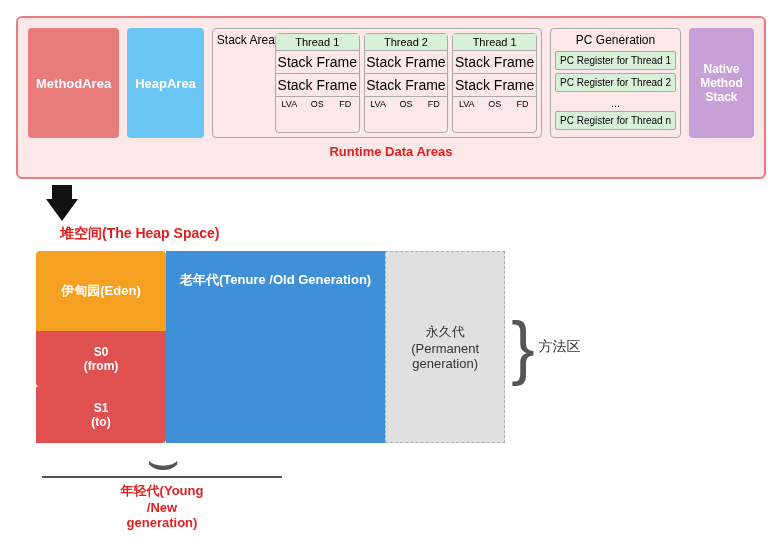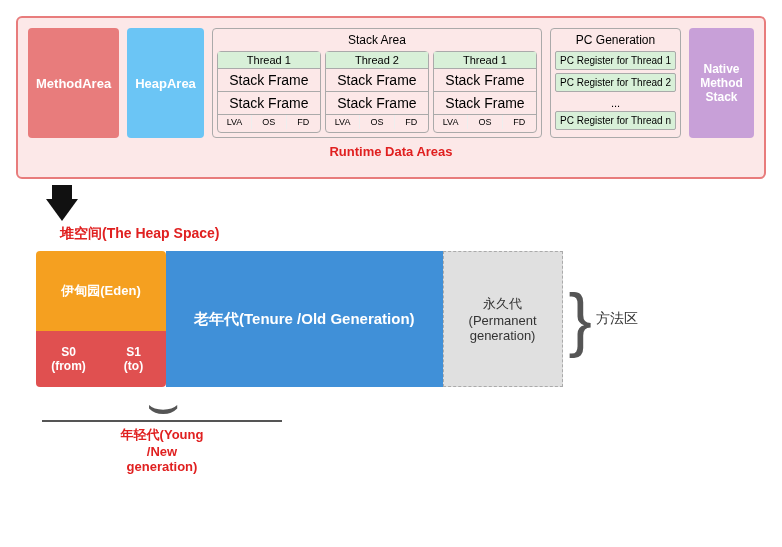--- a/index.html
+++ b/index.html
@@ -67,21 +67,21 @@
       font-size: 13px;
     }
 
     
     .stack-area-wrapper {
       border: 1.5px solid #aaa;
       border-radius: 4px;
       padding: 4px;
       flex: 1;
       display: flex;
-      flex-direction: column;
+      flex-direction: row;
     }
     .stack-area-label {
       text-align: center;
       font-size: 12px;
       margin-bottom: 4px;
     }
     .stack-threads {
       display: flex;
       flex-direction: row;
       gap: 4px;
@@ -171,21 +171,21 @@
       align-items: center;
       justify-content: center;
       text-align: center;
       padding: 20px 16px;
       font-size: 13px;
       min-width: 130px;
       min-height: 80px;
     }
     .s0-s1-row {
       display: flex;
-      flex-direction: row;
+      flex-direction: column;
       gap: 0;
     }
     .s0 {
       background: #e05050;
       color: #fff;
       font-weight: bold;
       display: flex;
       align-items: center;
       justify-content: center;
       text-align: center;
@@ -206,25 +206,24 @@
       font-size: 12px;
       flex: 1;
       border-radius: 0 0 4px 0;
     }
 
     .old-generation {
       background: #4090d8;
       color: #fff;
       font-weight: bold;
       display: flex;
-      align-items: center;
-      justify-content: center;
-      text-align: center;
-      padding: 20px 28px;
-      font-size: 15px;
+      justify-content: center;
+      text-align: center;
+      padding: 20px 14px;
+      font-size: 13px;
       min-width: 120px;
     }
 
     .permanent-generation {
       background: #e0e0e0;
       color: #333;
       font-weight: normal;
       display: flex;
       align-items: center;
       justify-content: center;

